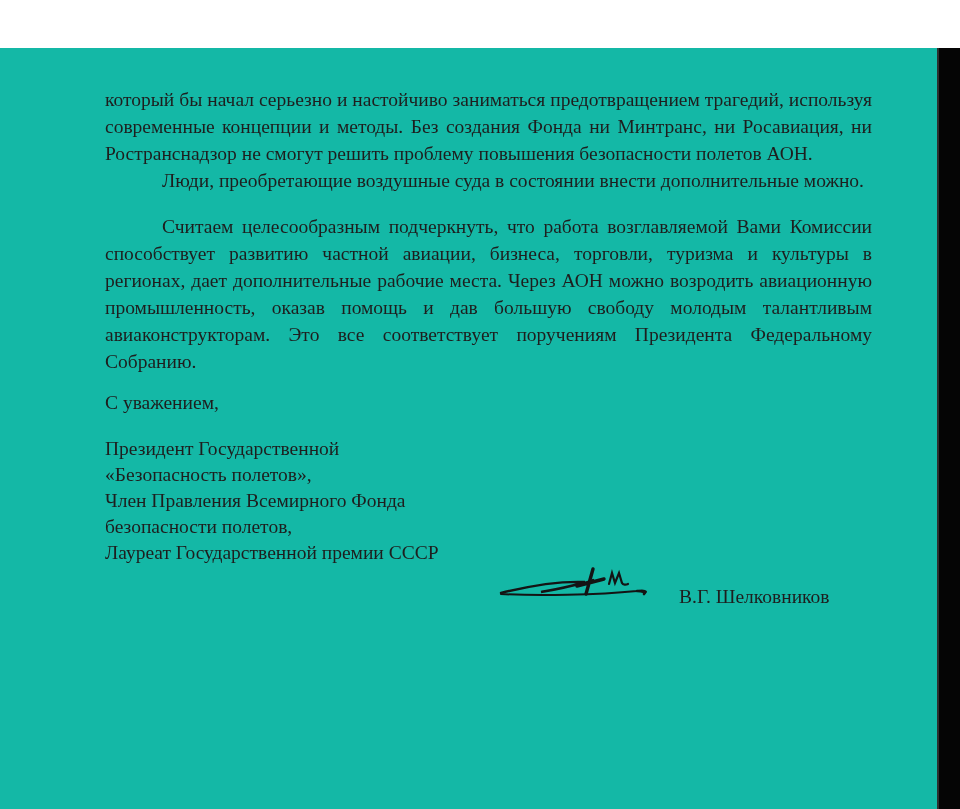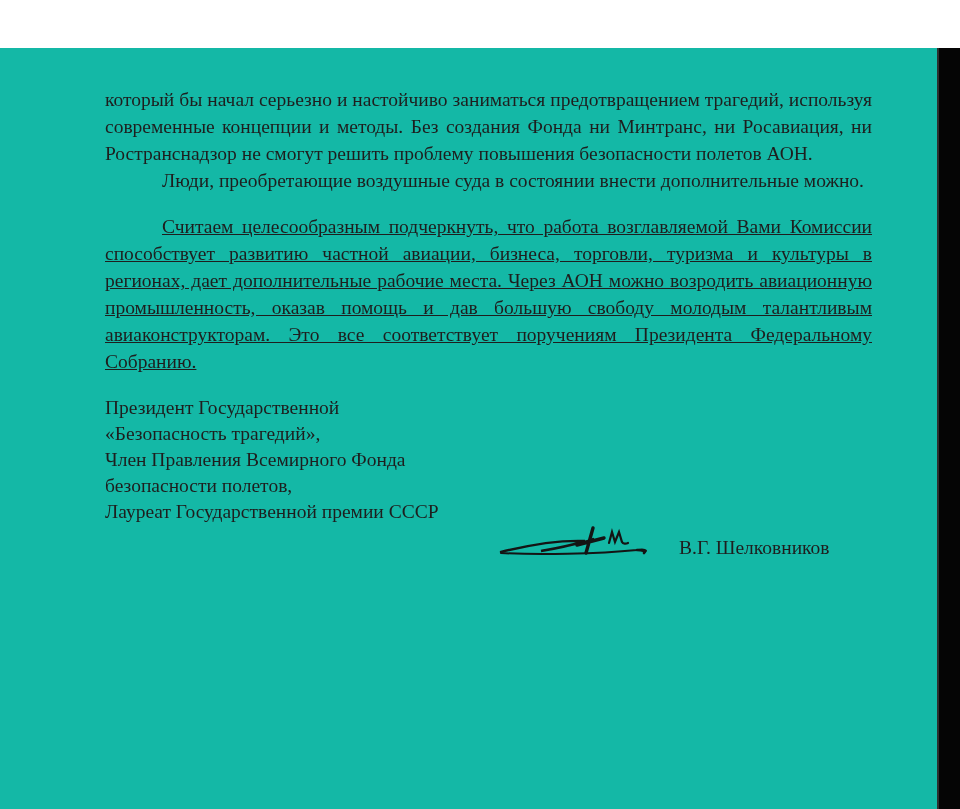--- a/index.html
+++ b/index.html
@@ -33,21 +33,21 @@
     width: 767px;
     color: #1e1e1e;
     font-size: 19.5px;
     line-height: 27px;
   }
   .para {
     margin: 0;
     text-align: justify;
   }
   .indent { text-indent: 57px; }
-  .gap-before { margin-top: 19px; text-decoration: underline; }
+  .gap-before { margin-top: 19px; }
   .salutation {
     margin: 14px 0 0 0;
   }
   .sig-block {
     margin-top: 20px;
     line-height: 26px;
   }
   .sig-line { margin: 0; }
   .sig-last-row {
     position: relative;
@@ -62,42 +62,43 @@
   .signature {
     position: absolute;
     left: 392px;
     top: -12px;
     width: 158px;
     height: 44px;
   }
   .sig-name {
     position: absolute;
     left: 574px;
-    top: 2px;
+    top: 10px;
     white-space: nowrap;
     text-align: right;
   }
 </style>
 </head>
 <body>
 
 <div class="page">
 
   <div class="content">
 
     <p class="para">который бы начал серьезно и настойчиво заниматься предотвращением трагедий, используя современные концепции и методы.  Без создания Фонда ни Минтранс, ни Росавиация, ни Ространснадзор не смогут решить проблему повышения безопасности полетов АОН.</p>
 
     <p class="para indent">Люди, преобретающие воздушные суда в состоянии внести дополнительные можно.</p>
 
     <p class="para indent gap-before">Считаем целесообразным подчеркнуть, что работа возглавляемой  Вами Комиссии способствует развитию частной авиации, бизнеса, торговли, туризма и культуры в регионах, дает дополнительные рабочие места. Через АОН можно возродить авиационную промышленность, оказав помощь и дав большую свободу молодым талантливым авиаконструкторам. Это все соответствует поручениям Президента Федеральному Собранию.</p>
 
+    <p class="salutation">С уважением,</p>
 
     <div class="sig-block">
       <div class="sig-line">Президент Государственной</div>
-      <div class="sig-line">«Безопасность трагедий»,</div>
+      <div class="sig-line">«Безопасность полетов»,</div>
       <div class="sig-line">Член Правления Всемирного Фонда</div>
       <div class="sig-line">безопасности полетов,</div>
       <div class="sig-line">Лауреат Государственной премии СССР</div>
 
       <div class="sig-last-row">
 
         <span class="signature">
           <svg width="158" height="44" viewBox="0 0 158 44" xmlns="http://www.w3.org/2000/svg">
             <g stroke="#141414" fill="none" stroke-linecap="round">
               <path d="M4 31 C 28 25, 62 19, 88 20 C 72 25, 56 28, 44 30 C 66 26, 84 23, 96 18" stroke-width="2.4"></path>

